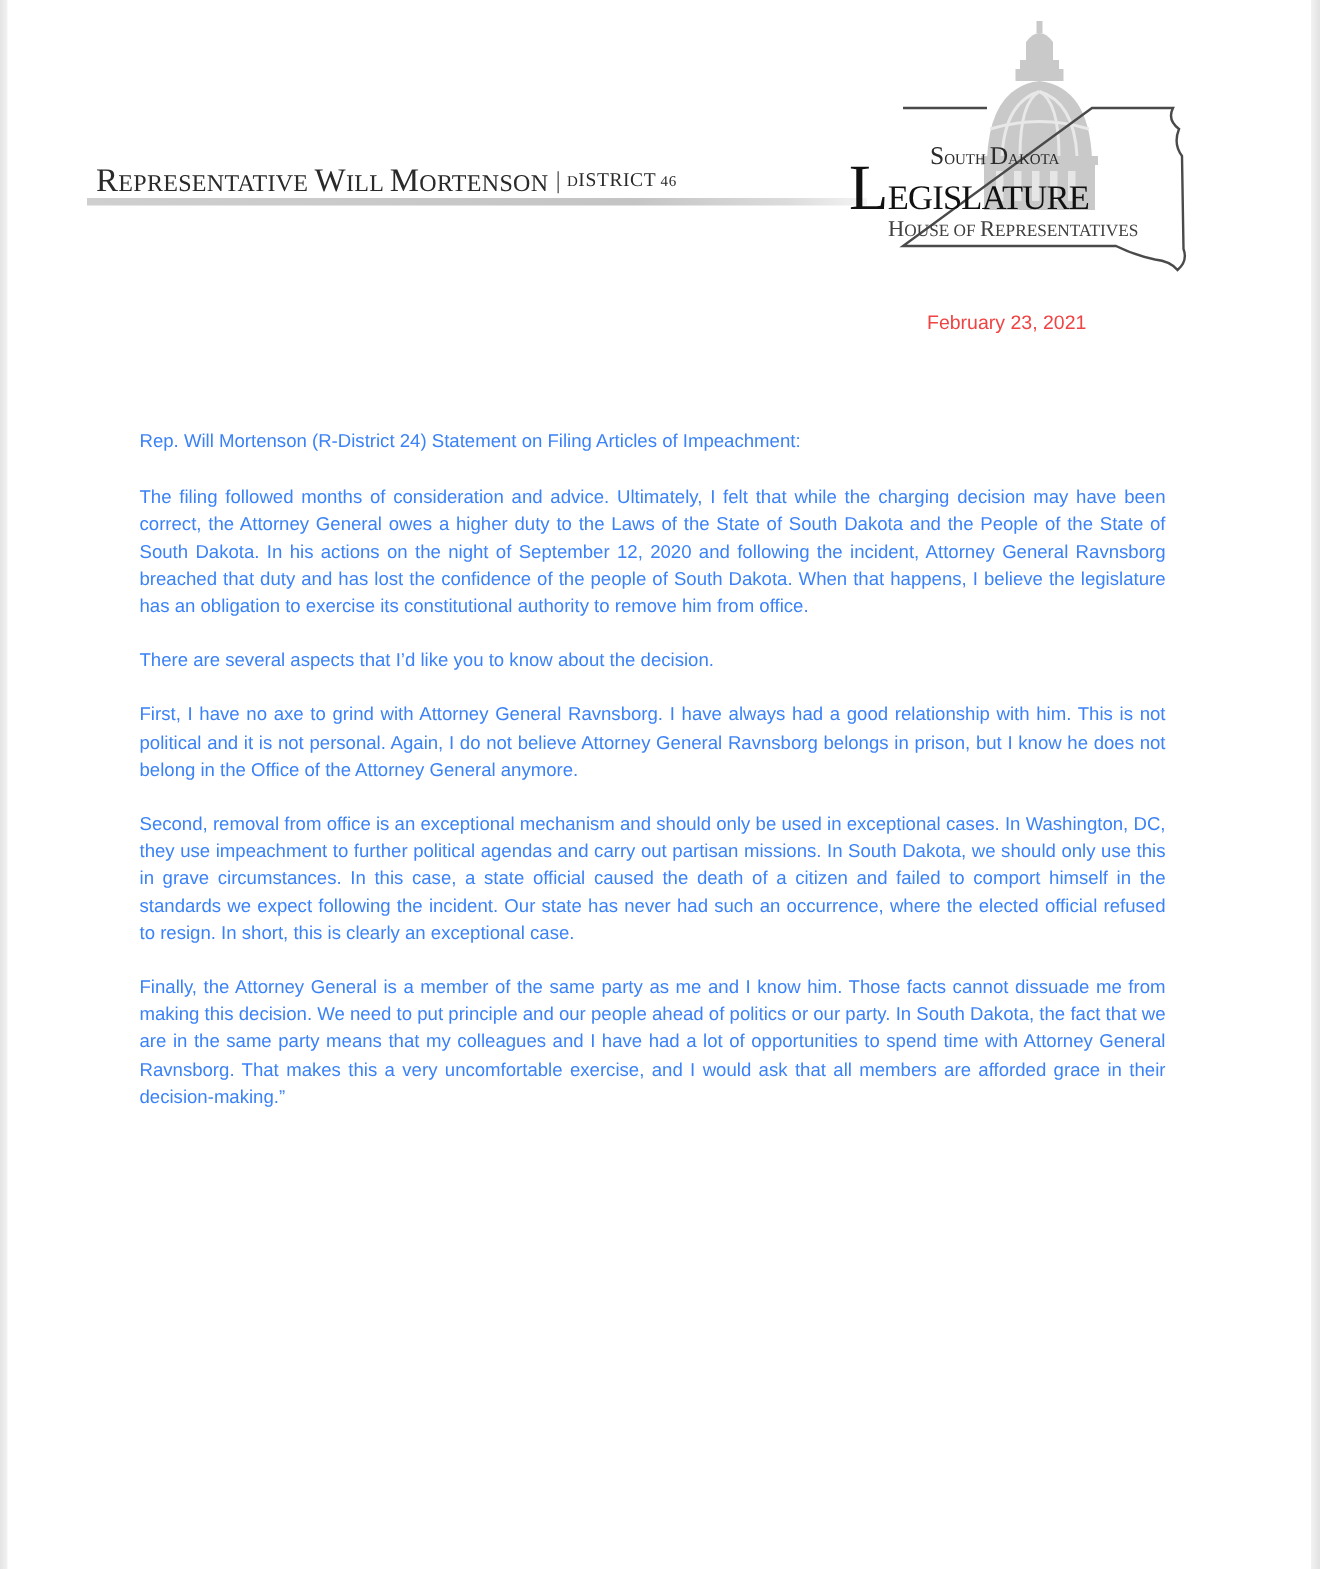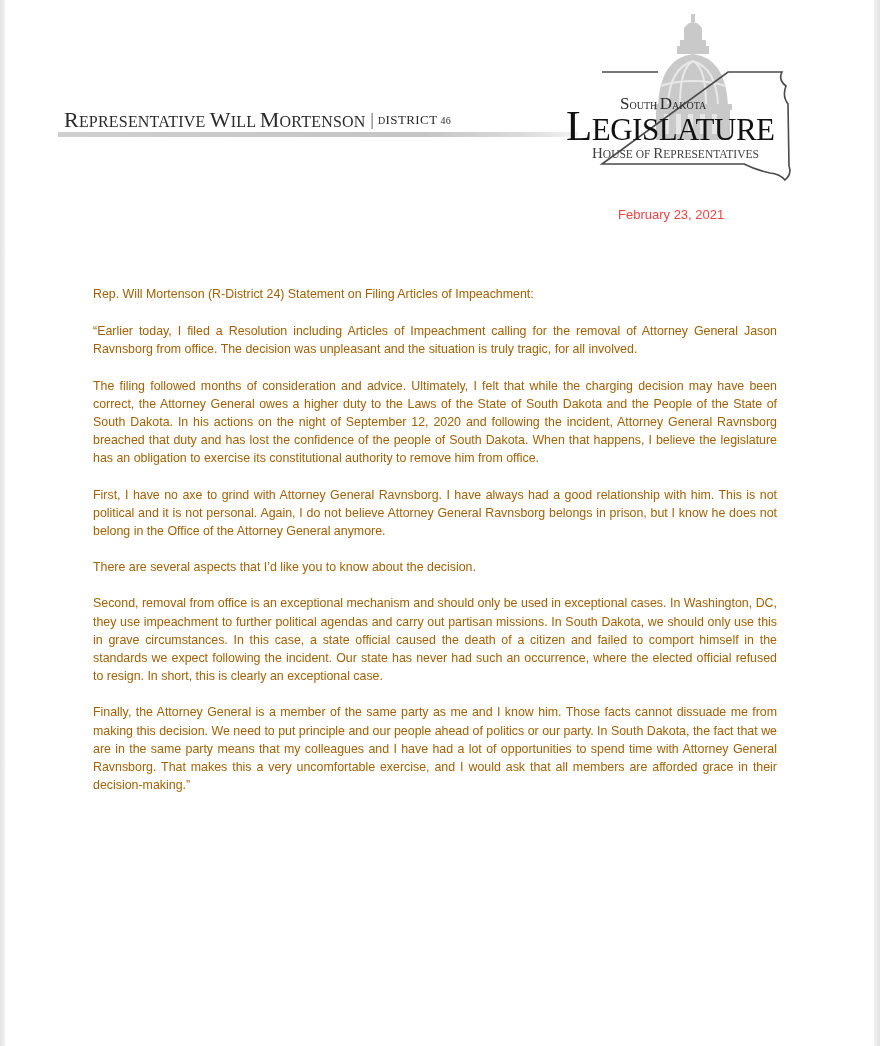--- a/index.html
+++ b/index.html
@@ -31,39 +31,39 @@
   .logo .sd {
     position: absolute; left: 60px; top: 88px; font-family: "Liberation Serif", serif;
     color: #2c2c2c; white-space: nowrap;
   }
   .logo .sd .cap { font-size: 17px; }
   .logo .sd .rest { font-size: 10px; }
   .logo .leg {
     position: absolute; left: 6px; top: 98px; font-family: "Liberation Serif", serif;
     color: #111; white-space: nowrap; font-size: 43px; letter-spacing: -0.5px; line-height: 1;
   }
-  .logo .leg .rest { font-size: 31px; }
+  .logo .leg .rest { font-size: 23px; }
   .logo .house {
     position: absolute; left: 32px; top: 138px; font-family: "Liberation Serif", serif;
     color: #404040; white-space: nowrap;
   }
   .logo .house .cap { font-size: 15px; }
   .logo .house .rest { font-size: 11.5px; }
 
   
   .date {
     position: absolute; left: 618px; top: 207px; font-size: 13px; color: #ef4444;
     font-family: "Liberation Sans", sans-serif;
   }
 
   
   .body-text {
     position: absolute; left: 93px; top: 285px; width: 684px;
     font-family: "Liberation Sans", sans-serif; font-size: 12.4px; line-height: 18.2px;
-    color: #a16207; text-align: justify;
+    color: #3b82f6; text-align: justify;
   }
   .body-text p { margin: 0 0 18px 0; }
   .body-text p.heading { margin-bottom: 19px; text-align: left; }
 </style>
 </head>
 <body>
 
 <div class="edge-left"></div>
 <div class="edge-right"></div>
 
@@ -103,19 +103,18 @@
   </svg>
   <div class="sd"><span class="cap">S</span><span class="rest">OUTH </span><span class="cap">D</span><span class="rest">AKOTA</span></div>
   <div class="leg"><span>L</span><span class="rest">EGISLATURE</span></div>
   <div class="house"><span class="cap">H</span><span class="rest">OUSE OF </span><span class="cap">R</span><span class="rest">EPRESENTATIVES</span></div>
 </div>
 
 <div class="date">February 23, 2021</div>
 
 <div class="body-text">
   <p class="heading">Rep. Will Mortenson (R-District 24) Statement on Filing Articles of Impeachment:</p>
-  <p>“Earlier today, I filed a Resolution including Articles of Impeachment calling for the removal of Attorney General Jason Ravnsborg from office. The decision was unpleasant and the situation is truly tragic, for all involved.</p>
   <p>The filing followed months of consideration and advice. Ultimately, I felt that while the charging decision may have been correct, the Attorney General owes a higher duty to the Laws of the State of South Dakota and the People of the State of South Dakota. In his actions on the night of September 12, 2020 and following the incident, Attorney General Ravnsborg breached that duty and has lost the confidence of the people of South Dakota. When that happens, I believe the legislature has an obligation to exercise its constitutional authority to remove him from office.</p>
+  <p>There are several aspects that I’d like you to know about the decision.</p>
   <p>First, I have no axe to grind with Attorney General Ravnsborg. I have always had a good relationship with him. This is not political and it is not personal. Again, I do not believe Attorney General Ravnsborg belongs in prison, but I know he does not belong in the Office of the Attorney General anymore.</p>
-  <p>There are several aspects that I’d like you to know about the decision.</p>
   <p>Second, removal from office is an exceptional mechanism and should only be used in exceptional cases. In Washington, DC, they use impeachment to further political agendas and carry out partisan missions. In South Dakota, we should only use this in grave circumstances. In this case, a state official caused the death of a citizen and failed to comport himself in the standards we expect following the incident. Our state has never had such an occurrence, where the elected official refused to resign. In short, this is clearly an exceptional case.</p>
   <p>Finally, the Attorney General is a member of the same party as me and I know him. Those facts cannot dissuade me from making this decision. We need to put principle and our people ahead of politics or our party. In South Dakota, the fact that we are in the same party means that my colleagues and I have had a lot of opportunities to spend time with Attorney General Ravnsborg. That makes this a very uncomfortable exercise, and I would ask that all members are afforded grace in their decision-making.”</p>
 </div>
 
 </body></html>

